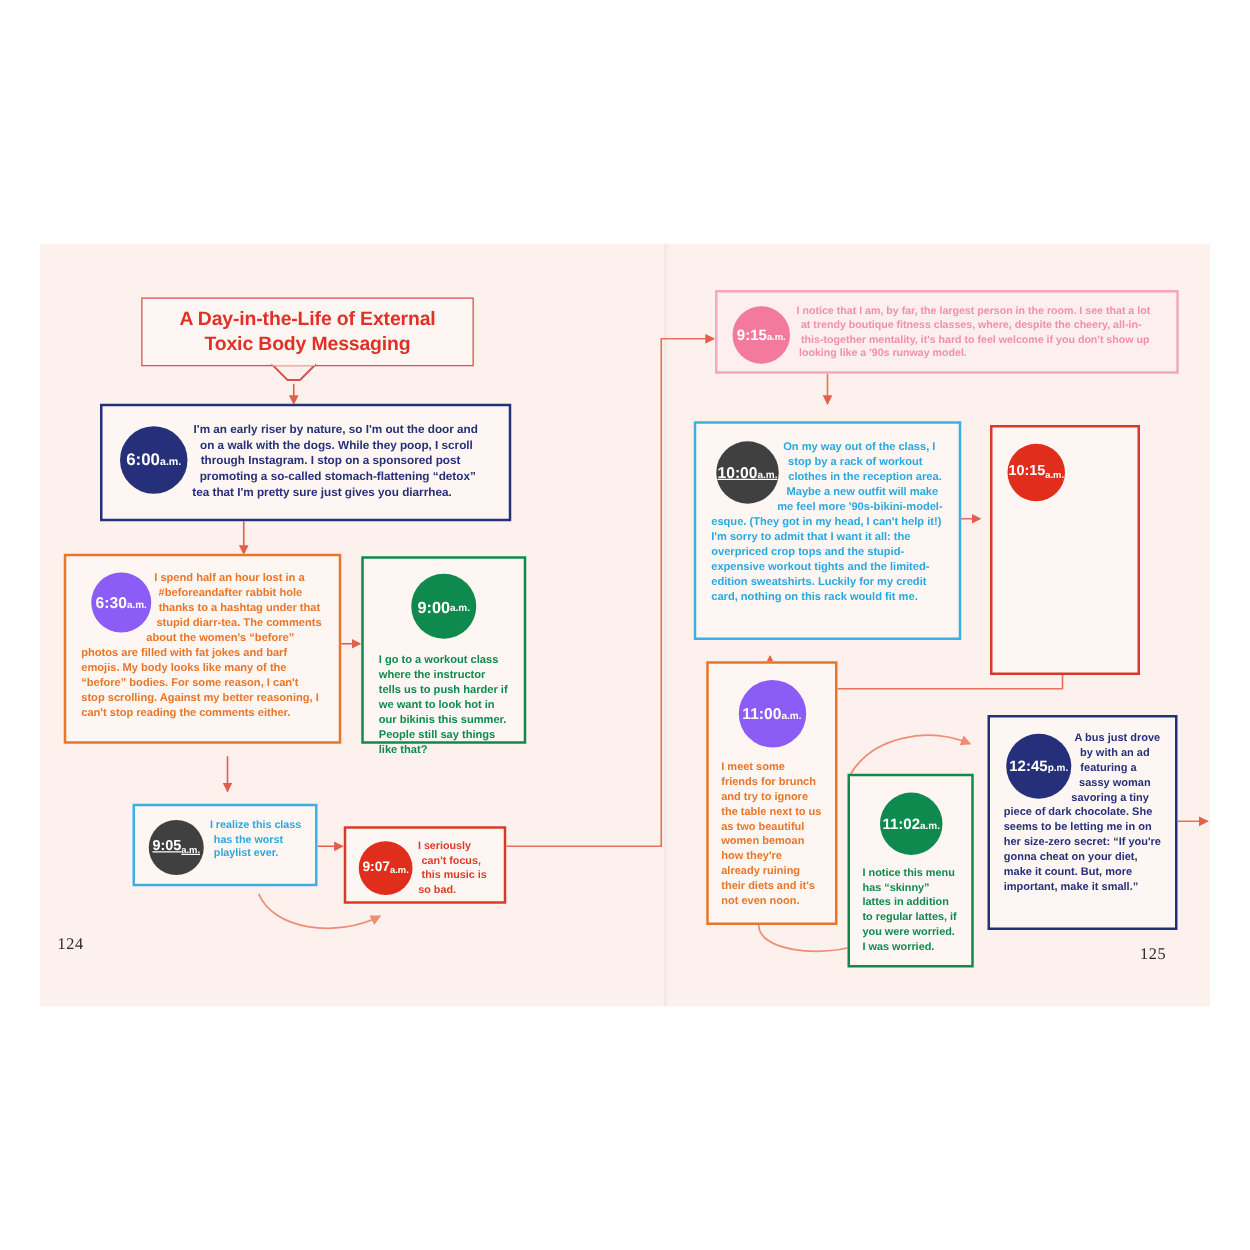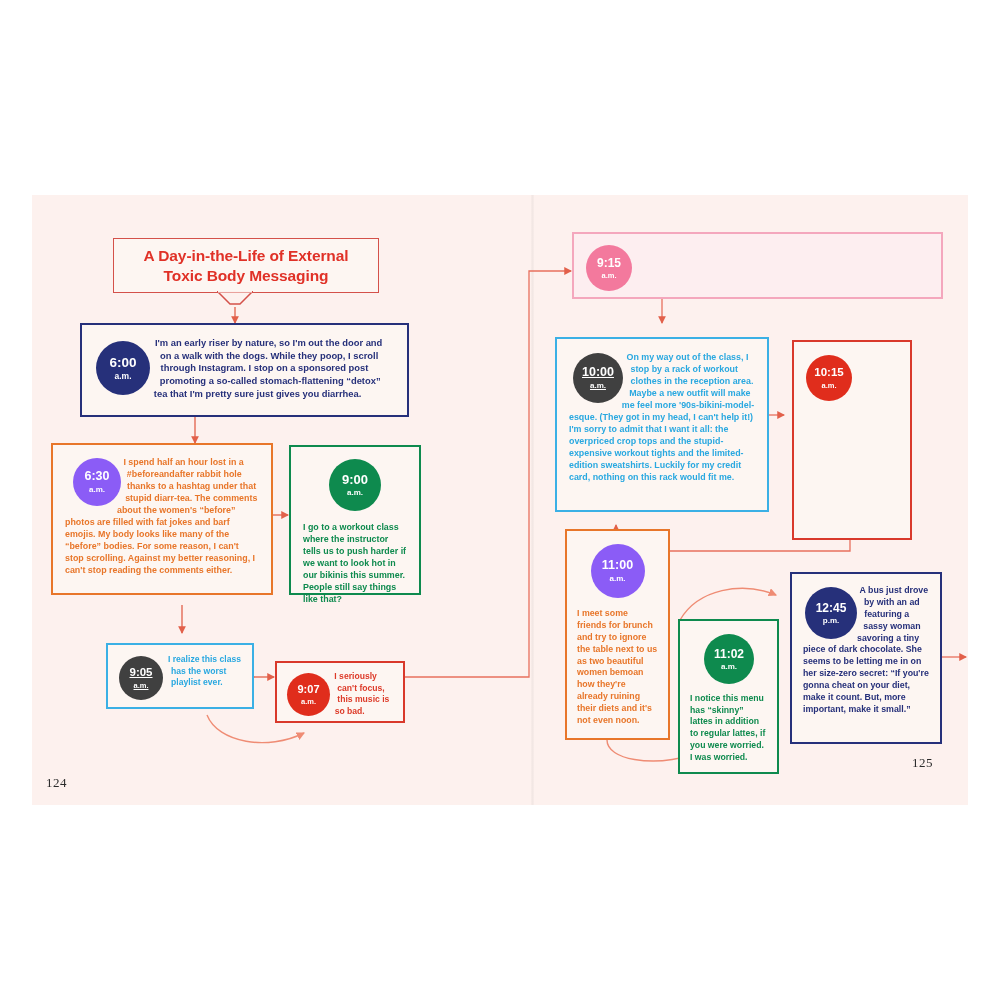--- a/index.html
+++ b/index.html
@@ -22,39 +22,39 @@
   
   #gutter{
     position:absolute;left:499px;top:0;width:3px;height:610px;
     background:linear-gradient(90deg,rgba(0,0,0,0.02),rgba(0,0,0,0.045),rgba(0,0,0,0.02));
   }
   .folio{
     position:absolute;
     font-family:"Liberation Serif", serif;
     font-size:13px;color:#2b2b2b;letter-spacing:.5px;
   }
-  #folio-left{left:14px;top:580px;}
+  #folio-left{left:14px;top:552px;}
   #folio-right{left:880px;top:560px;}
 
   
   .node{
     position:absolute;
     box-sizing:border-box;
     background:#fdf6f2;
     border-style:solid;
     border-width:2px;
     font-weight:bold;
     line-height:1.35;
   }
   .node .body{ margin:0; }
   .badge{
     border-radius:50%;
     color:#ffffff;
     text-align:left;
-    display:flex;flex-direction:column;align-items:center;justify-content:center;
+    display:flex;flex-direction:row;align-items:center;justify-content:center;
     font-weight:bold;
     box-sizing:border-box;
   }
   .badge .t{ line-height:1; }
   .badge .m{ line-height:1; margin-top:3px; }
 
   
   .float-badge{ float:left; margin:0 8px 2px 0; shape-outside:circle(50%); }
 
   
@@ -193,20 +193,21 @@
         <span class="m" style="font-size:7.5px;">a.m.</span>
       </div>
       <p class="body">I seriously can't focus, this music is so bad.</p>
     </div>
 
     <div class="node c-pink" style="left:540px;top:37px;width:371px;height:67px;padding:9px 12px 8px 10px;font-size:8.5px;background:#fdeef0;">
       <div class="badge bg-pink float-badge" style="width:46px;height:46px;font-size:12px;margin:2px 11px 2px 2px;">
         <span class="t">9:15</span>
         <span class="m" style="font-size:7.5px;">a.m.</span>
       </div>
+      <p class="body">I notice that I am, by far, the largest person in the room. I see that a lot at trendy boutique fitness classes, where, despite the cheery, all-in-this-together mentality, it's hard to feel welcome if you don't show up looking like a '90s runway model.</p>
     </div>
 
     <div class="node c-ltblue" style="left:523px;top:142px;width:214px;height:175px;padding:12px 12px 8px 12px;font-size:8.9px;">
       <div class="badge bg-ltblue float-badge" style="width:50px;height:50px;font-size:12.5px;margin:2px 10px 2px 4px;">
         <span class="t">10:00</span>
         <span class="m" style="font-size:8px;">a.m.</span>
       </div>
       <p class="body">On my way out of the class, I stop by a rack of workout clothes in the reception area. Maybe a new outfit will make me feel more '90s-bikini-model-esque. (They got in my head, I can't help it!) I'm sorry to admit that I want it all: the overpriced crop tops and the stupid-expensive workout tights and the limited-edition sweatshirts. Luckily for my credit card, nothing on this rack would fit me.</p>
     </div>
 

